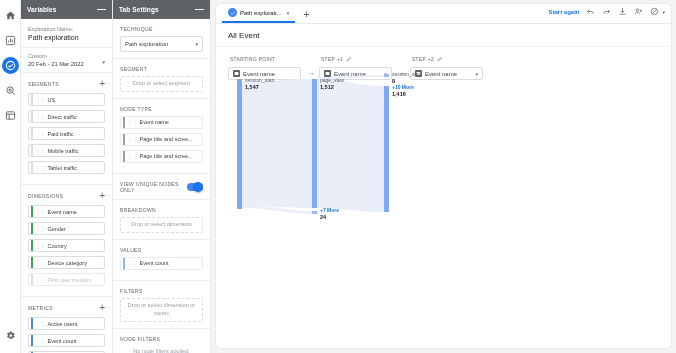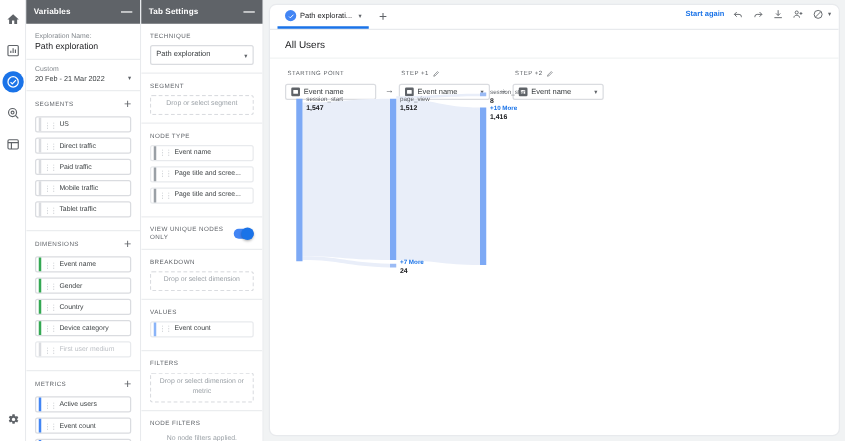--- a/index.html
+++ b/index.html
@@ -447,21 +447,21 @@
         </span>
         <span class="tb-icon">
           <svg viewBox="0 0 24 24" fill="none" stroke="currentColor" stroke-width="2">
               <circle cx="12" cy="12" r="8.5"></circle>
               <path d="M6.5 17.5l11-11"></path>
             </svg>
         </span>
         <span class="tb-caret">▾</span>
       </div>
 
-      <div class="seg-title">All Users</div>
+      <div class="seg-title">All Event</div>
 
       <div class="steps">
         <div class="step-col step-col-1">
           <div class="step-lbl">STARTING POINT</div>
           <div class="step-chip">
             <span class="sq">
                 <svg viewBox="0 0 24 24" fill="currentColor">
                   <rect x="3" y="5" width="18" height="14" rx="2"></rect>
                 </svg>
               </span>

